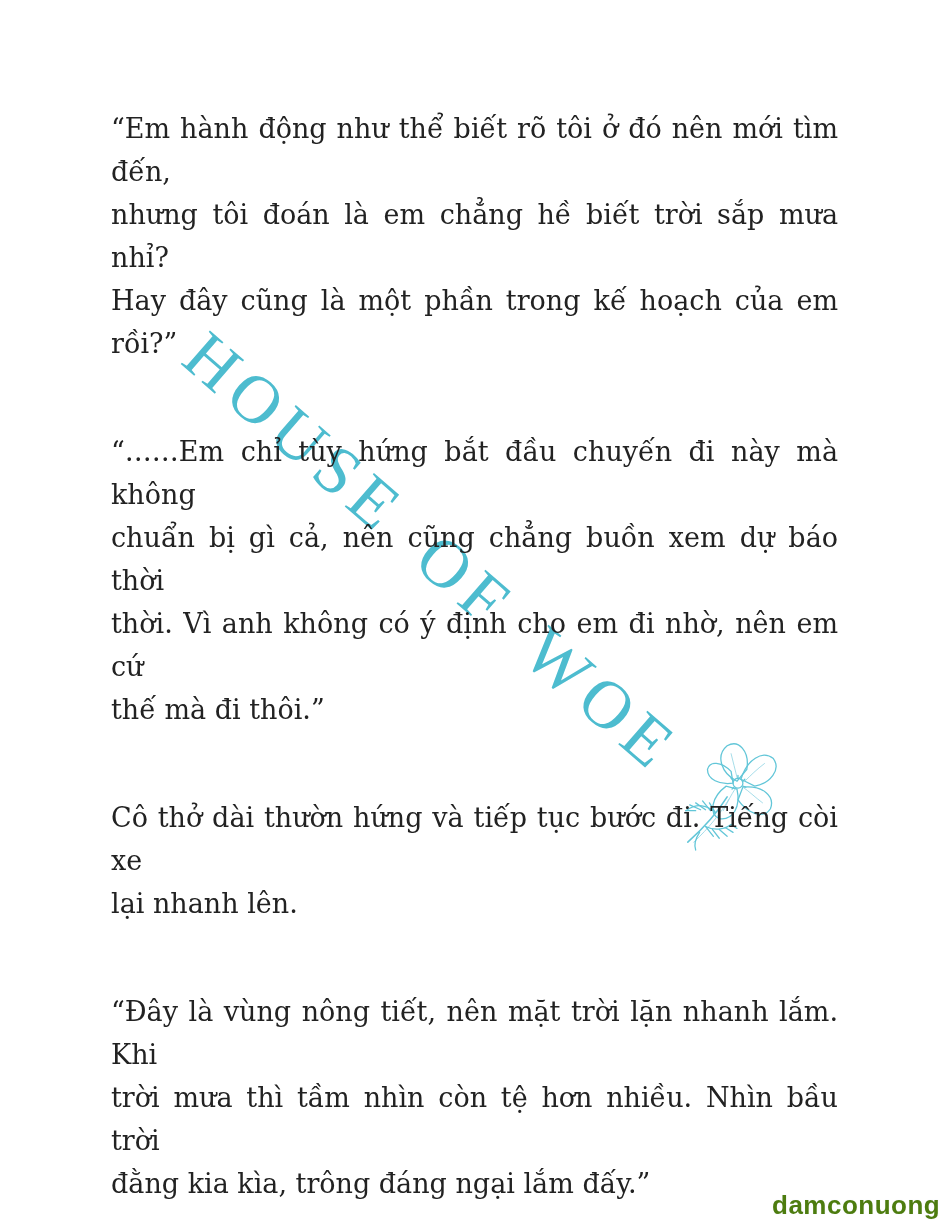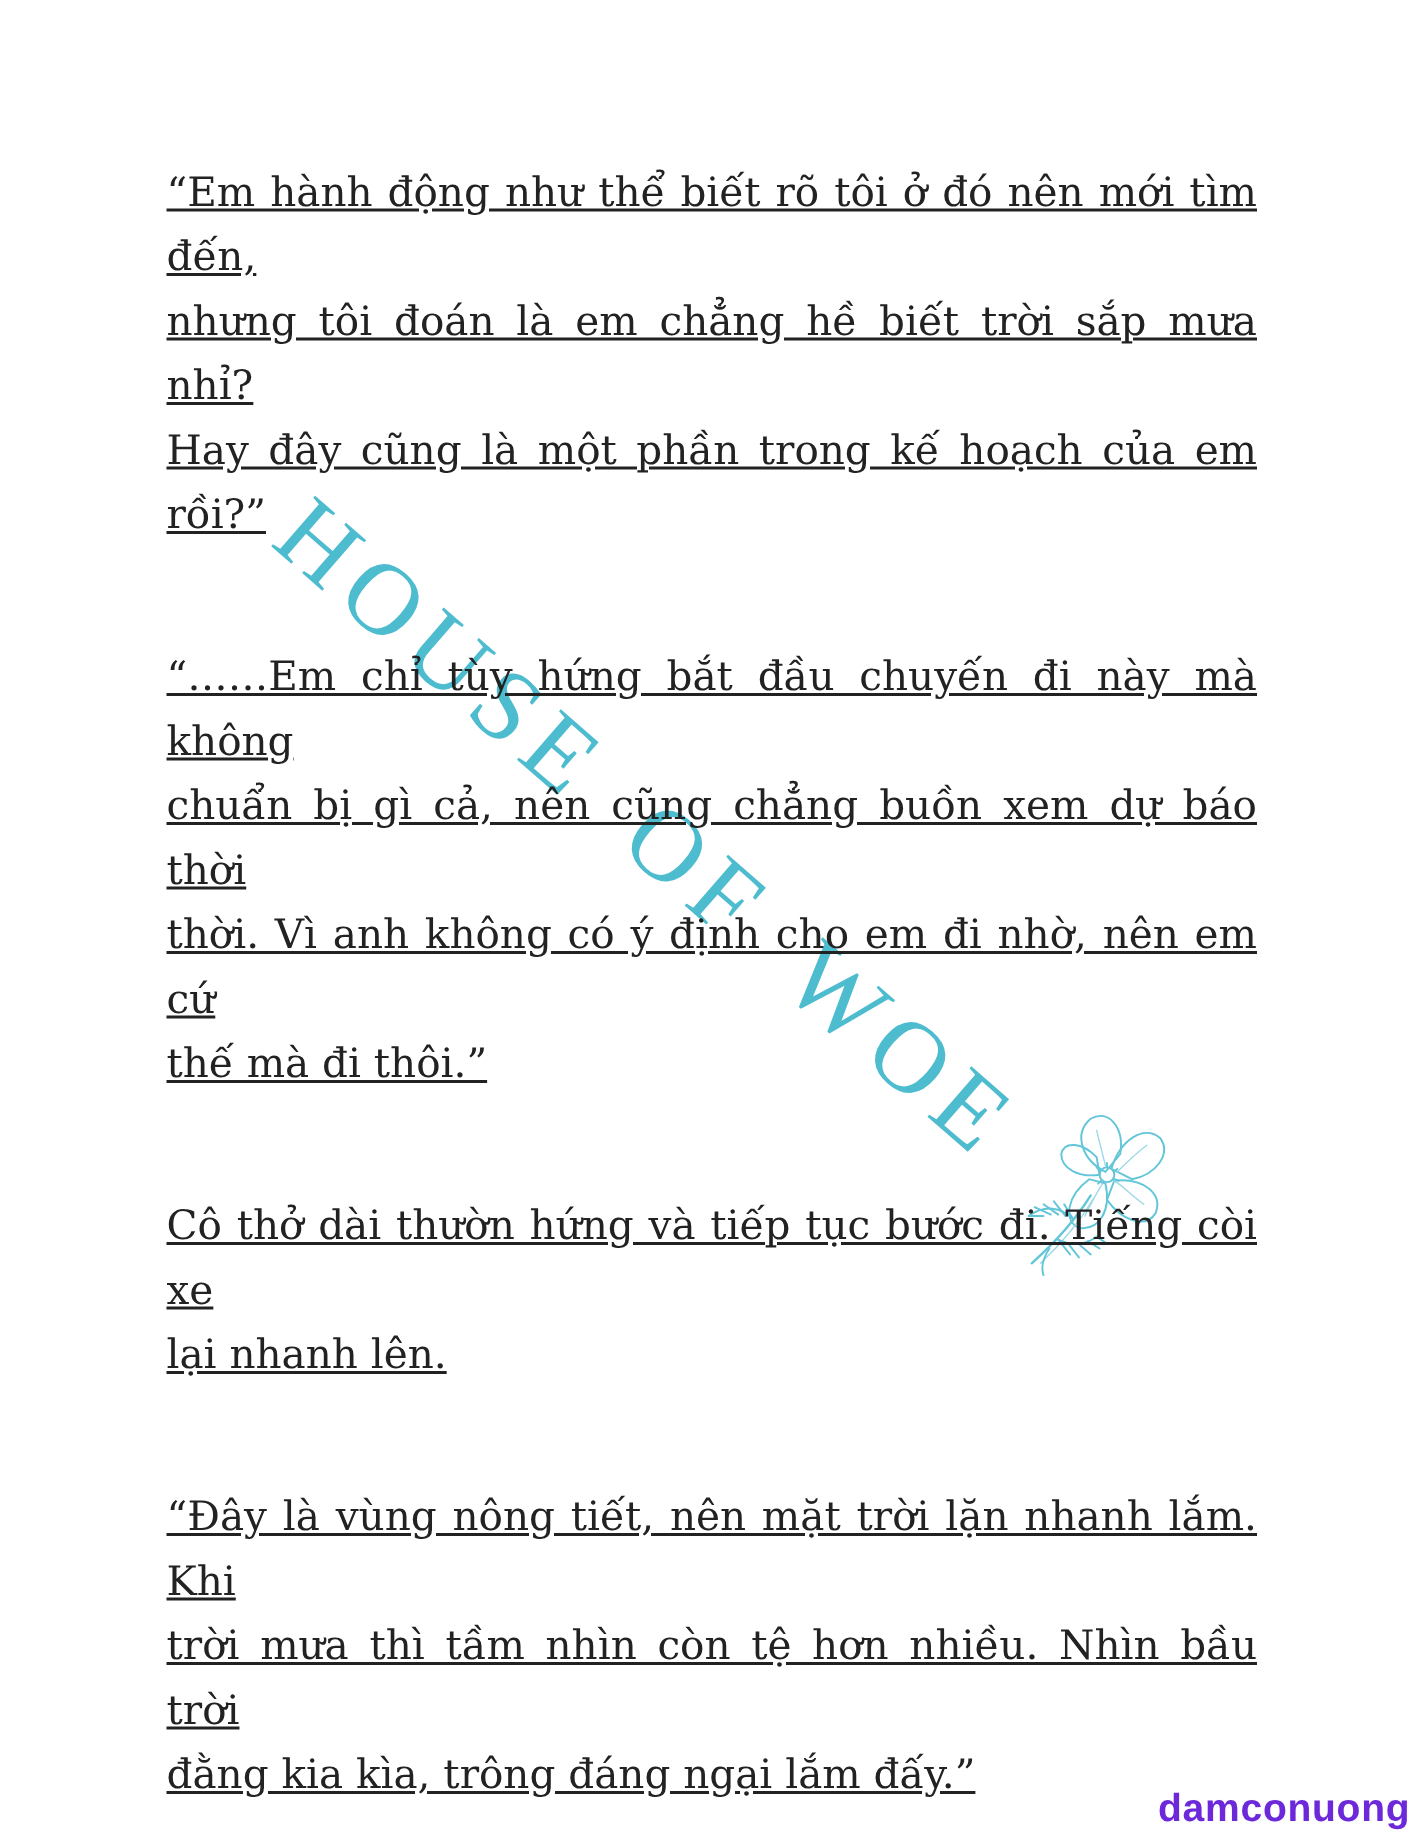--- a/index.html
+++ b/index.html
@@ -101,21 +101,21 @@
     <path d="M44,80 C36,72 25,70 14,78"></path>
     <path d="M44,80 L38,70 M39,78 L31,68 M34,77 L24,70 M29,77 L18,72 M24,78 L14,78"></path>
 
     <path d="M34,94 C42,98 52,98 60,92"></path>
     <path d="M34,94 L42,104 M41,97 L48,106 M48,97 L56,104 M54,95 L62,100 M60,92 L66,96"></path>
 
     <path d="M28,100 C24,106 22,112 24,118"></path>
   </g>
 </svg>
 
-<main class="story" style="color: rgb(34, 34, 34); text-decoration: underline;">
+<main class="story" style="color: rgb(34, 34, 34);">
     <div class="para">
       <div class="line">“Em hành động như thể biết rõ tôi ở đó nên mới tìm đến,</div>
       <div class="line">nhưng tôi đoán là em chẳng hề biết trời sắp mưa nhỉ?</div>
       <div class="line last">Hay đây cũng là một phần trong kế hoạch của em rồi?”</div>
     </div>
     <div class="para">
       <div class="line">“……Em chỉ tùy hứng bắt đầu chuyến đi này mà không</div>
       <div class="line">chuẩn bị gì cả, nên cũng chẳng buồn xem dự báo thời</div>
       <div class="line">thời. Vì anh không có ý định cho em đi nhờ, nên em cứ</div>
       <div class="line last">thế mà đi thôi.”</div>
@@ -124,13 +124,13 @@
       <div class="line">Cô thở dài thườn hứng và tiếp tục bước đi. Tiếng còi xe</div>
       <div class="line last">lại nhanh lên.</div>
     </div>
     <div class="para">
       <div class="line">“Đây là vùng nông tiết, nên mặt trời lặn nhanh lắm. Khi</div>
       <div class="line">trời mưa thì tầm nhìn còn tệ hơn nhiều. Nhìn bầu trời</div>
       <div class="line last">đằng kia kìa, trông đáng ngại lắm đấy.”</div>
     </div>
   </main>
 
-<div class="site-watermark" style="color: #6d28d9;">damconuong</div>
+<div class="site-watermark" style="color: #4d7c0f;">damconuong</div>
 
 </body></html>

